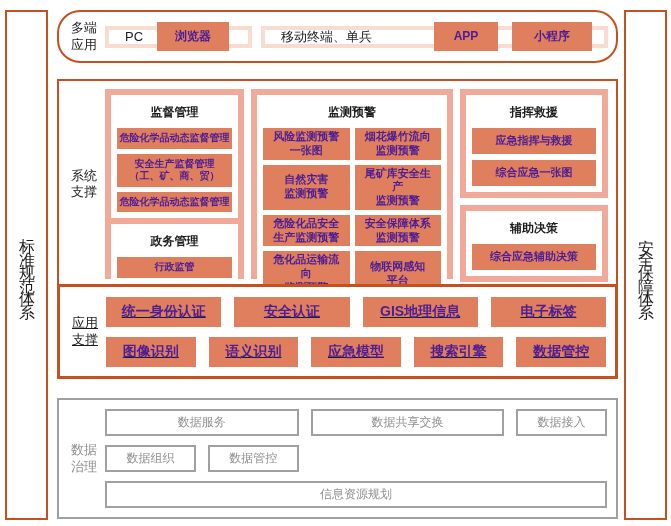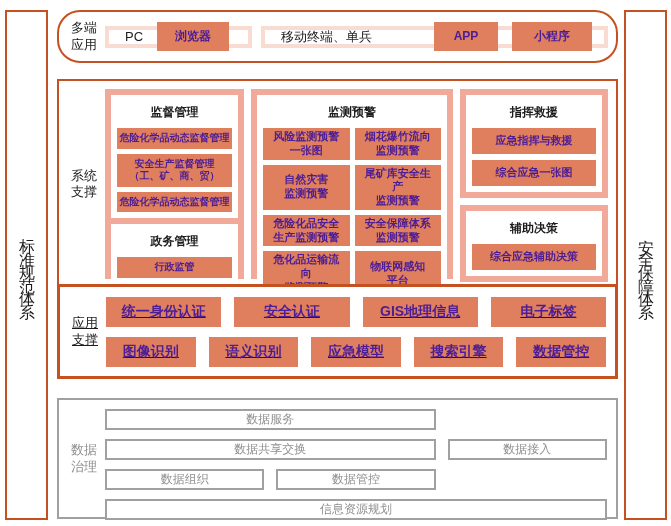--- a/index.html
+++ b/index.html
@@ -67,21 +67,21 @@
 
   
   #sec-app{top:284px;height:95px;border-width:3px;padding:8px 9px 8px 0;text-decoration:underline;}
   .app-rows{flex:1;display:flex;flex-direction:column;gap:10px;}
   .app-row{display:flex;gap:13px;}
   .app-row .btn{flex:1;height:30px;font-size:14px;}
 
   
   #sec-data{top:398px;height:121px;border-color:var(--gray-border);padding:9px 9px 9px 0;}
   #sec-data .sec-label{color:var(--gray-text);}
-  .data-grid{flex:1;display:grid;grid-template-columns:repeat(3,1fr);gap:9px 12px;height:100%;}
+  .data-grid{flex:1;display:grid;grid-template-columns:repeat(5,1fr);gap:9px 12px;height:100%;}
   .gbox{border:2px solid var(--gray-border);color:var(--gray-text);background:#fff;
     display:flex;align-items:center;justify-content:center;font-size:12px;}
   .gbox.span2{grid-column:span 2;}
   .gbox.span4{grid-column:1 / -1;text-align:right;}
 </style>
 </head>
 <body>
 
 <div class="canvas">
 

